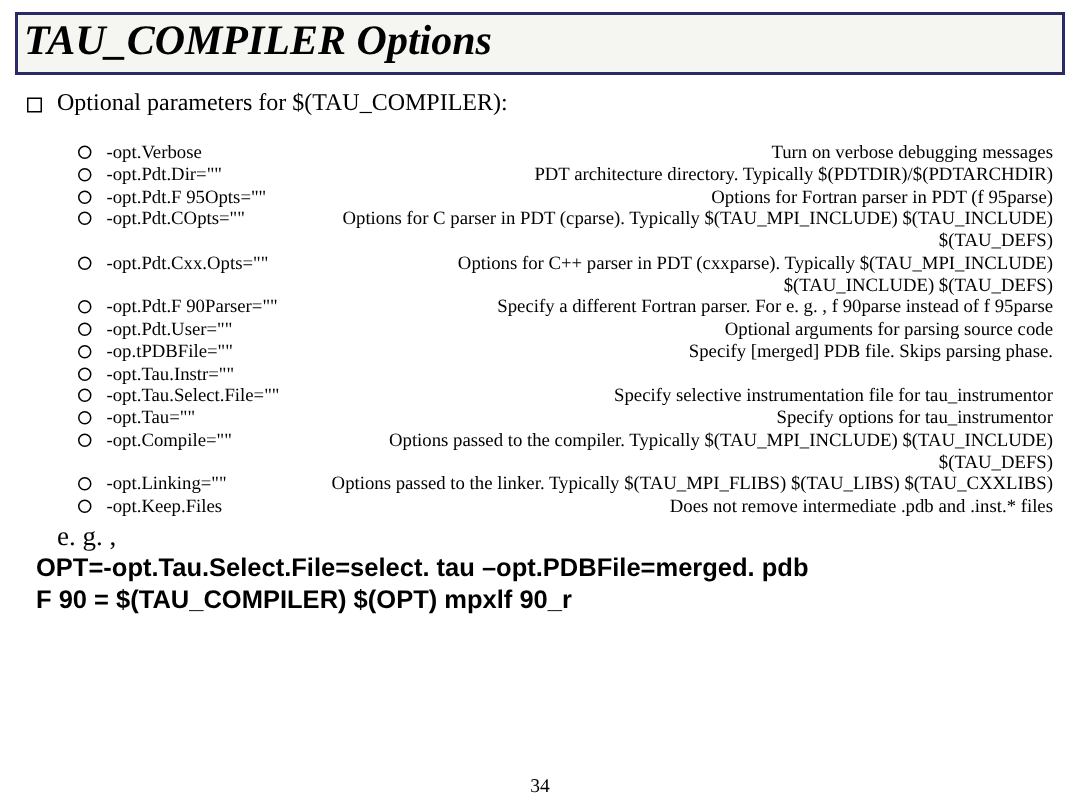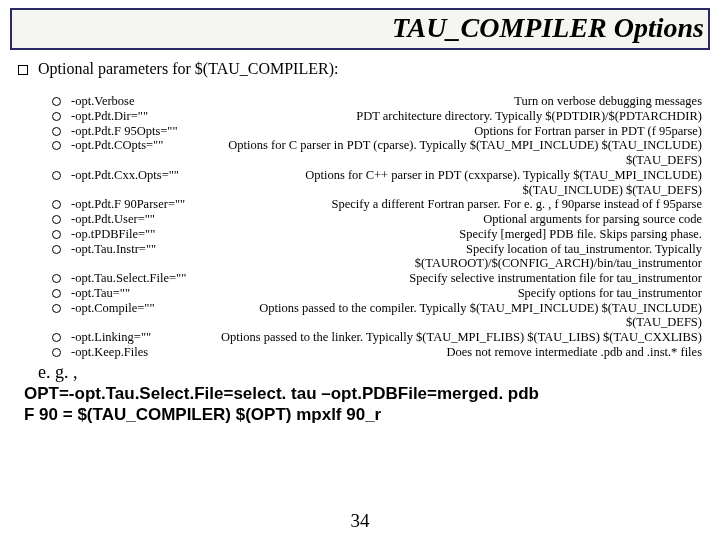--- a/index.html
+++ b/index.html
@@ -11,21 +11,20 @@
     font-family: "Times New Roman", Times, serif;
     color: #000;
     overflow: hidden;
     position: relative;
   }
   .title-bar {
     margin: 8px 10px 0 10px;
     border: 2px solid #2a2a66;
     padding: 2px 4px 4px 4px;
     background: #f5f5f2;
-    text-align: right;
   }
   .title-text {
     font-size: 28px;
     font-style: italic;
     font-weight: bold;
     font-family: "Times New Roman", Times, serif;
   }
   .content {
     padding: 10px 18px 0 18px;
   }
@@ -85,21 +84,21 @@
     font-weight: bold;
     margin-left: 6px;
     line-height: 1.25;
     white-space: pre;
   }
   .pagenum {
     position: absolute;
     bottom: 8px;
     width: 100%;
     text-align: center;
-    font-size: 19px;
+    font-size: 13px;
   }
 </style>
 </head>
 <body>
 
 <div class="title-bar">
   <span class="title-text">TAU_COMPILER Options</span>
 </div>
 
 <div class="content">
@@ -145,21 +144,20 @@
         <span class="optdesc">Optional arguments for parsing source code</span>
       </div>
     <div class="row">
         <span class="circ"></span>
         <span class="optname">-op.tPDBFile=""</span>
         <span class="optdesc">Specify [merged] PDB file. Skips parsing phase.</span>
       </div>
     <div class="row">
         <span class="circ"></span>
         <span class="optname">-opt.Tau.Instr=""</span>
-        <span class="optdesc">Specify location of tau_instrumentor. Typically $(TAUROOT)/$(CONFIG_ARCH)/bin/tau_instrumentor</span>
       </div>
     <div class="row">
         <span class="circ"></span>
         <span class="optname">-opt.Tau.Select.File=""</span>
         <span class="optdesc">Specify selective instrumentation file for tau_instrumentor</span>
       </div>
     <div class="row">
         <span class="circ"></span>
         <span class="optname">-opt.Tau=""</span>
         <span class="optdesc">Specify options for tau_instrumentor</span>

